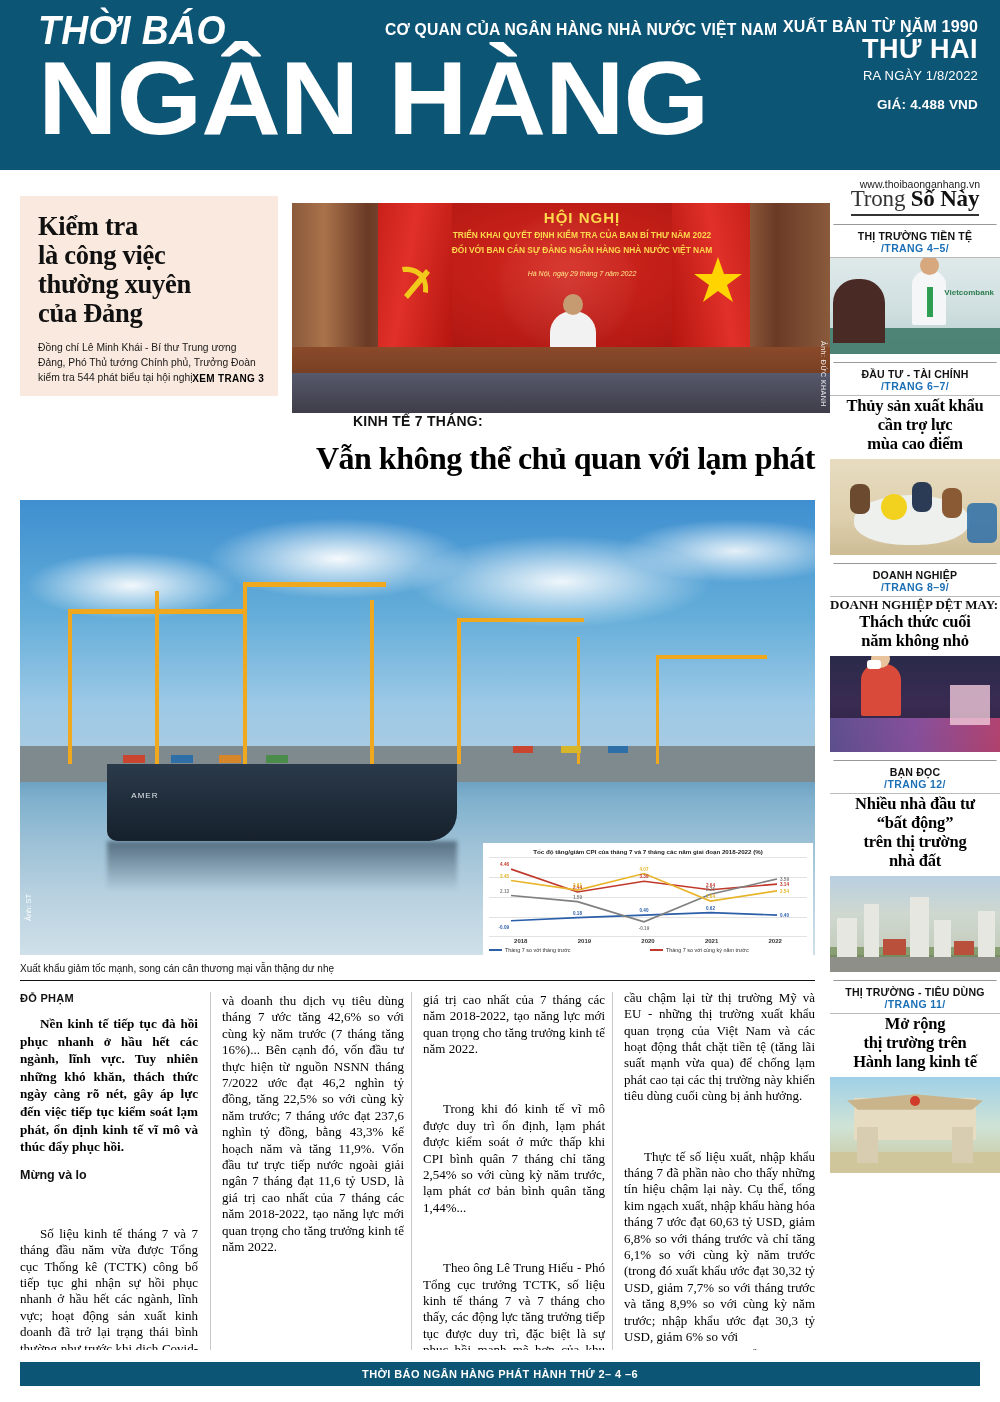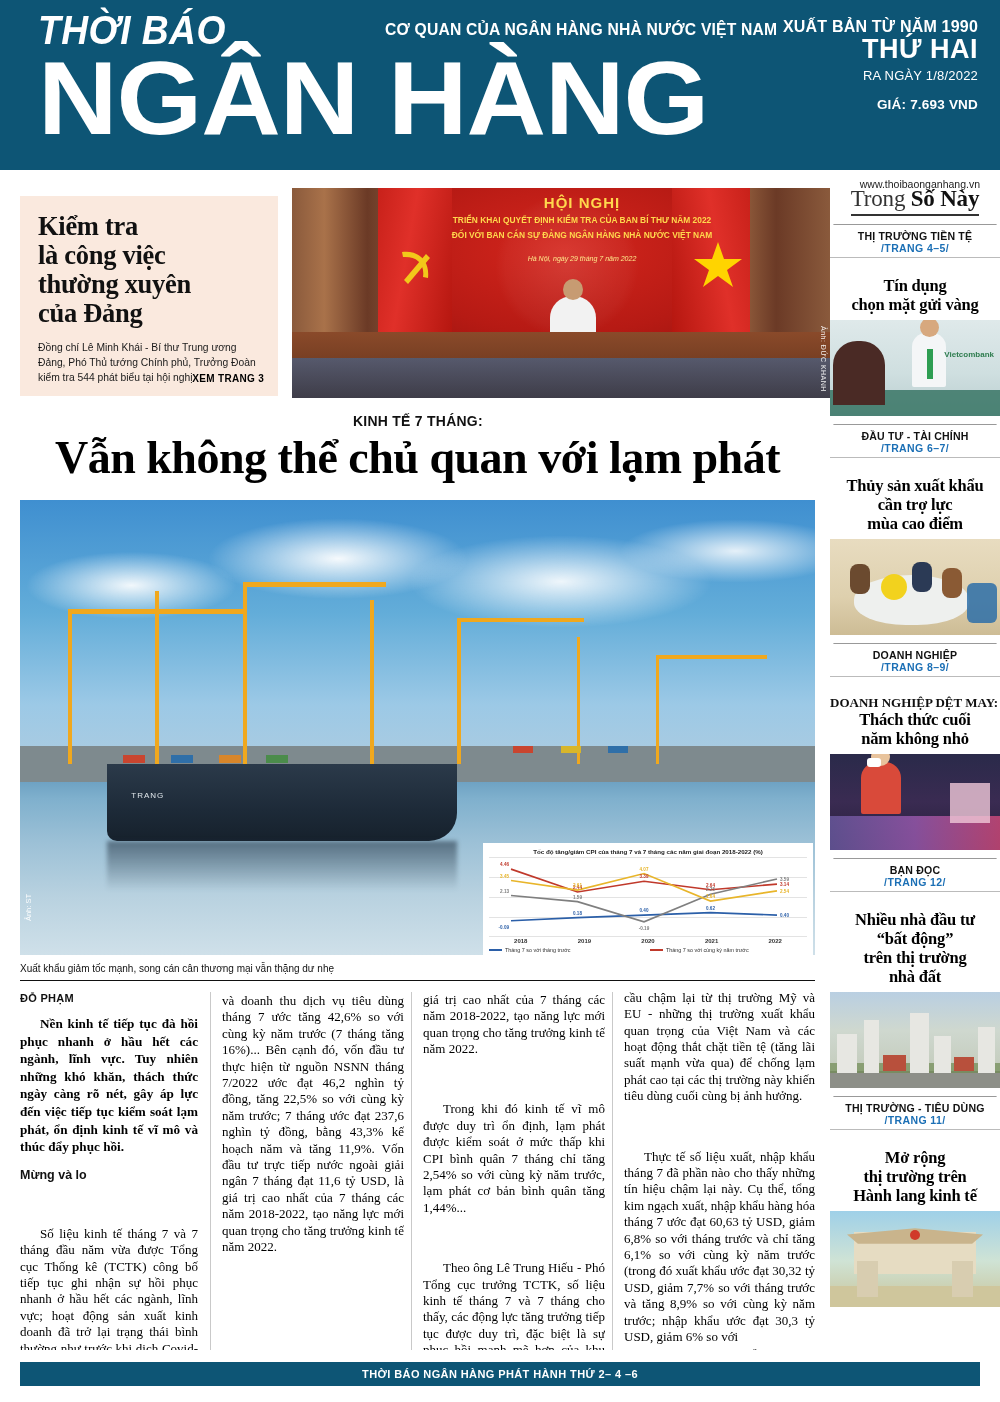--- a/index.html
+++ b/index.html
@@ -85,21 +85,21 @@
     font-size: 10.3px; line-height: 15px; color: #1a1a1a;
   }
   .teaser .xem {
     position: absolute; right: 14px; bottom: 12px;
     font-family: "Liberation Sans", sans-serif;
     font-weight: bold; font-size: 10px; letter-spacing: 0.3px;
   }
 
   
   .confphoto {
-    position: absolute; left: 272px; top: 0; width: 538px; height: 210px;
+    position: absolute; left: 272px; top: 15px; width: 538px; height: 210px;
     overflow: hidden; background: #8b5cf6;
   }
   .cp-wall { position: absolute; inset: 0;
     background: linear-gradient(90deg,#8a5a3c 0%,#a9724a 6%,#6b3a26 14%,#8a5a3c 22%,#7d4a30 30%,
       #8a5a3c 70%,#a9724a 80%,#6b3a26 90%,#8a5a3c 100%); }
   .cp-redbg { position: absolute; left: 86px; top: 0; width: 372px; height: 152px;
     background: radial-gradient(ellipse at 50% 40%, #d4261d 0%, #b61a14 65%, #9c140f 100%); }
   .cp-emblem { position: absolute; left: 200px; top: 8px; width: 150px; height: 140px;
     border-radius: 50%; background: radial-gradient(circle, rgba(255,255,255,0.10) 0%, rgba(255,255,255,0.03) 60%, transparent 70%); }
   .cp-flagL { position: absolute; left: 86px; top: 0; width: 74px; height: 152px;
@@ -135,21 +135,21 @@
   .sb-titlewrap { text-align: center; margin-bottom: 8px; }
   .sb-sec { margin-bottom: 2px; }
   .sb-cat {
     font-family: "Liberation Sans", sans-serif; font-weight: bold;
     font-size: 11px; text-align: center; color: #111; letter-spacing: .2px;
     border-top: 1.2px solid #999; padding-top: 5px; transform: scaleX(.96);
   }
   .sb-page {
     font-family: "Liberation Sans", sans-serif; font-weight: bold;
     font-size: 10.5px; text-align: center; color: #1b6fb5;
-    border-bottom: 1px solid #bbb; padding-bottom: 3px; margin-bottom: 18px;
+    border-bottom: 1px solid #bbb; padding-bottom: 3px; margin-bottom: 0;
     letter-spacing: .4px;
   }
   .sb-kicker {
     font-family: "Liberation Serif", serif; font-weight: bold;
     font-size: 13px; text-align: left; color: #111; line-height: 15px;
   }
   .sb-head {
     font-family: "Liberation Serif", serif; font-weight: bold;
     font-size: 16.5px; line-height: 19px; text-align: center; color: #000;
     letter-spacing: -0.2px; margin-bottom: 6px;
@@ -197,23 +197,24 @@
 
   
   .mainhead { position: absolute; left: 20px; top: 412px; width: 795px; text-align: center; }
   .mh-kicker {
     font-family: "Liberation Sans", sans-serif; font-weight: bold;
     font-size: 15px; letter-spacing: .3px; color: #111;
     transform: scaleX(.93); display: inline-block;
   }
   .mh-main {
     font-family: "Liberation Serif", serif; font-weight: bold;
-    font-size: 46px; line-height: 52px; color: #000; letter-spacing: -0.5px;
+    font-size: 32px; line-height: 52px; color: #000; letter-spacing: -0.5px;
     margin-top: 2px; white-space: nowrap;
     transform: scaleX(1.0);
+    text-align: right;
   }
 
   
   .hero { position: absolute; left: 20px; top: 500px; width: 795px; height: 455px; overflow: hidden; }
   .hero .sky { position:absolute; inset:0; background: linear-gradient(180deg,#3f8fd0 0%, #63add9 25%, #9cc9e6 45%, #a8cbe2 55%, #6f9fc4 70%, #4e80aa 100%); }
   .hero .clouds { position:absolute; left:0; top:2%; width:100%; height:42%;
     background:
       radial-gradient(ellipse 150px 48px at 14% 40%, rgba(255,255,255,.92) 0%, rgba(255,255,255,0) 70%),
       radial-gradient(ellipse 180px 56px at 40% 26%, rgba(255,255,255,.95) 0%, rgba(255,255,255,0) 72%),
       radial-gradient(ellipse 210px 64px at 68% 38%, rgba(255,255,255,.9) 0%, rgba(255,255,255,0) 72%),
@@ -304,21 +305,21 @@
   <div class="masthead">
     <div class="mh-left">
       <div class="mh-thoibao">THỜI BÁO</div>
       <div class="mh-nganhang">NGÂN HÀNG</div>
     </div>
     <div class="mh-org">CƠ QUAN CỦA NGÂN HÀNG NHÀ NƯỚC VIỆT NAM</div>
     <div class="mh-right">
       <div class="mh-since">XUẤT BẢN TỪ NĂM 1990</div>
       <div class="mh-day">THỨ HAI</div>
       <div class="mh-date">RA NGÀY 1/8/2022</div>
-      <div class="mh-price">GIÁ: 7.693 VND</div>
+      <div class="mh-price">GIÁ: 4.488 VND</div>
     </div>
   </div>
 
   <div class="weburl">www.thoibaonganhang.vn</div>
 
   <div class="topstrip">
 
     <div class="teaser">
       <h2 style="white-space:pre-line">Kiểm tra
 là công việc
@@ -359,22 +360,20 @@
     <div class="sb-titlewrap">
       <span class="sb-title">
         <span>Trong</span>
         <b>Số Này</b>
       </span>
     </div>
 
     <div class="sb-sec">
       <div class="sb-cat">THỊ TRƯỜNG TIỀN TỆ</div>
       <div class="sb-page">/TRANG 4–5/</div>
-      <div class="sb-head" style="white-space:pre-line">Tín dụng
-chọn mặt gửi vàng</div>
       <div class="sb-img img-bank">
         <div class="desk"></div>
           <div class="cust"></div>
           <div class="teller"></div>
           <div class="tie"></div>
         <div class="logo">Vietcombank</div>
       </div>
     </div>
 
     <div class="sb-sec">
@@ -461,21 +460,21 @@
     <div class="crane" style="left:28%;top:18%;width:4px;height:40%"></div>
     <div class="crane" style="left:28%;top:18%;width:18%;height:5px"></div>
     <div class="crane" style="left:44%;top:22%;width:4px;height:36%"></div>
     <div class="crane" style="left:55%;top:26%;width:4px;height:32%"></div>
     <div class="crane" style="left:55%;top:26%;width:16%;height:4px"></div>
     <div class="crane" style="left:70%;top:30%;width:3px;height:28%"></div>
     <div class="crane" style="left:80%;top:34%;width:3px;height:24%"></div>
     <div class="crane" style="left:80%;top:34%;width:14%;height:4px"></div>
 
     <div class="ship"></div>
-    <div class="shipname">TRANG</div>
+    <div class="shipname">AMER</div>
     <div class="refl"></div>
 
     <div class="cont" style="left:13%;top:56%;width:22px;height:8px;background:#c9452f"></div>
     <div class="cont" style="left:19%;top:56%;width:22px;height:8px;background:#2f6fa8"></div>
     <div class="cont" style="left:25%;top:56%;width:22px;height:8px;background:#d8862a"></div>
     <div class="cont" style="left:31%;top:56%;width:22px;height:8px;background:#4b8c4b"></div>
     <div class="cont" style="left:62%;top:54%;width:20px;height:7px;background:#c9452f"></div>
     <div class="cont" style="left:68%;top:54%;width:20px;height:7px;background:#d8b62a"></div>
     <div class="cont" style="left:74%;top:54%;width:20px;height:7px;background:#2f6fa8"></div>
 

